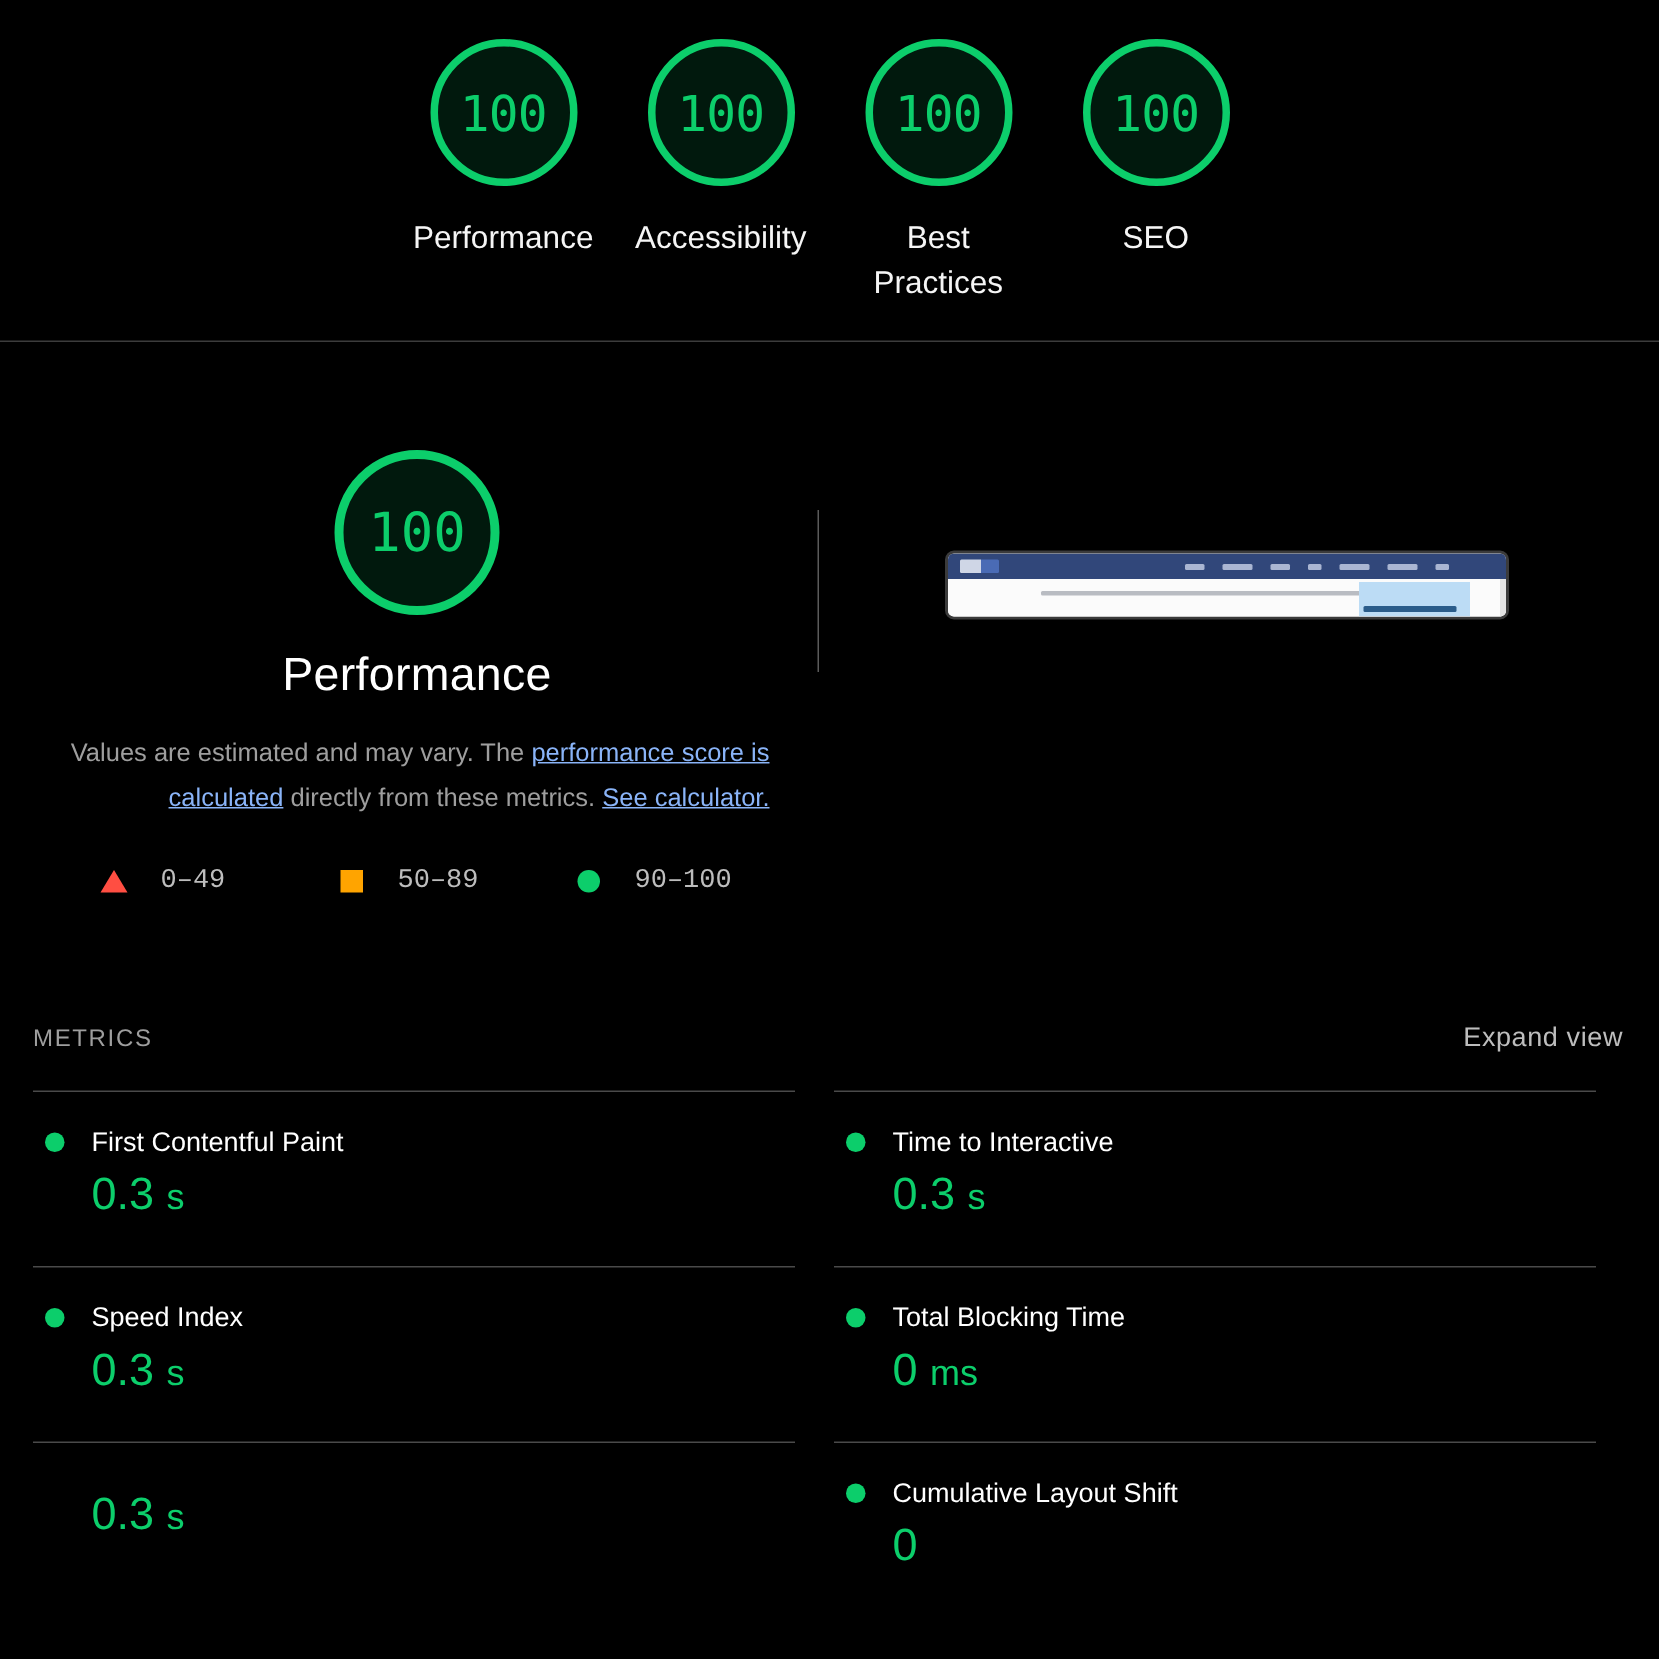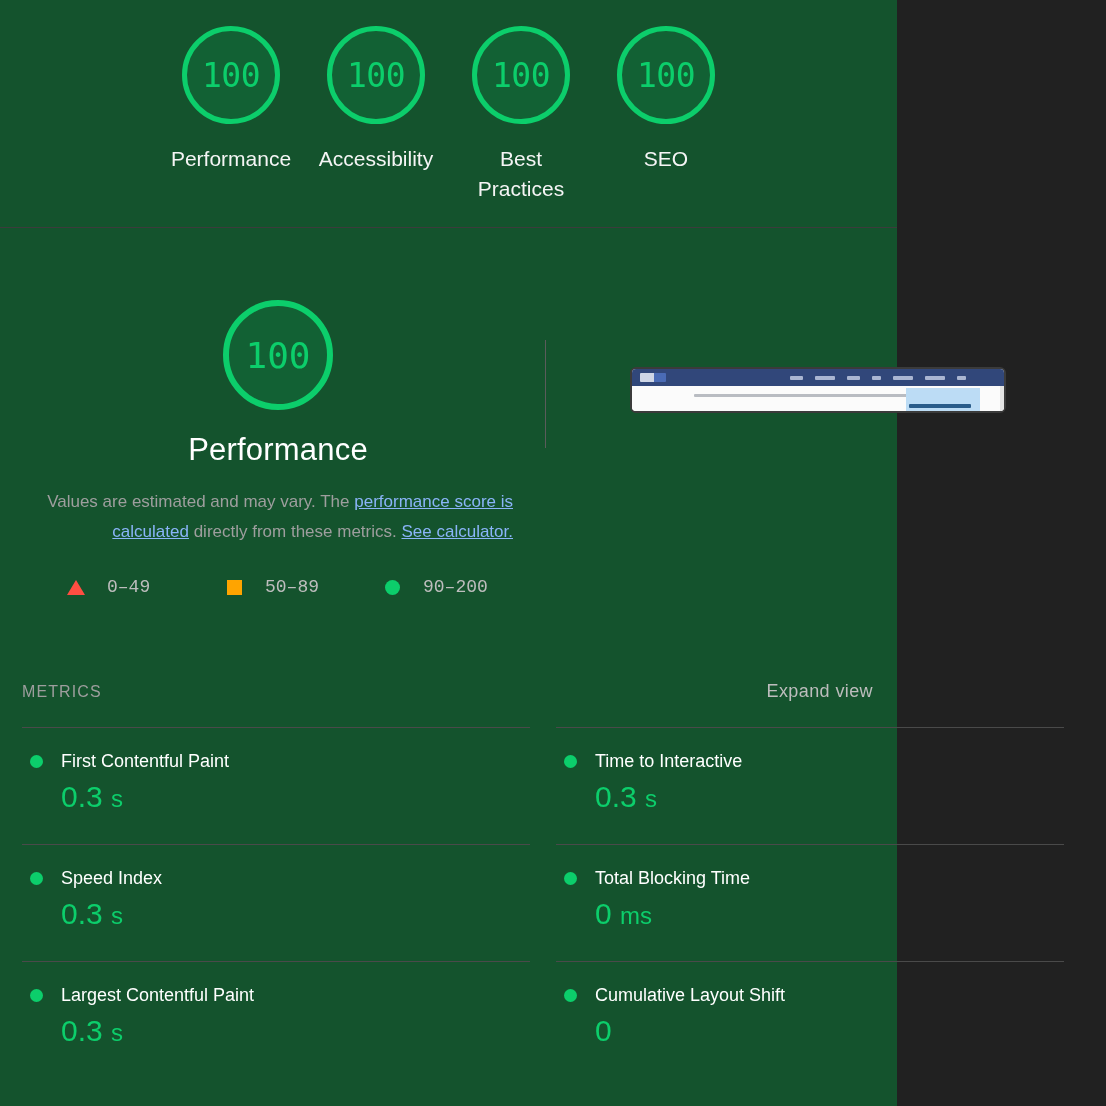--- a/index.html
+++ b/index.html
@@ -7,24 +7,24 @@
 
   html, body {
     width: 1106px;
     height: 1106px;
     background: #212121;
     font-family: "Liberation Sans", sans-serif;
     overflow: hidden;
   }
 
   .report {
-    width: 897px;
+    width: 1106px;
     height: 1106px;
     position: relative;
-    background: #14532d;
+    background: #000000;
   }
 
   
   .scores-banner {
     height: 228px;
     border-bottom: 1px solid #3c3c3c;
     display: flex;
     justify-content: center;
     align-items: flex-start;
     padding-top: 26px;
@@ -392,21 +392,21 @@
         <span class="legend-icon">
           <span class="sq"></span>
         </span>
         <span class="legend-text">50–89</span>
       </div>
 
       <div class="legend-item">
         <span class="legend-icon">
           <span class="circ"></span>
         </span>
-        <span class="legend-text">90–200</span>
+        <span class="legend-text">90–100</span>
       </div>
 
     </div>
 
     <div class="metrics-section">
 
       <div class="metrics-head">
         <div class="metrics-title">METRICS</div>
         <div class="expand-view">Expand view</div>
       </div>
@@ -439,24 +439,20 @@
 
         <div class="metric">
           <div class="metric-title-row">
             <span class="metric-dot"></span>
             <span class="metric-name">Total Blocking Time</span>
           </div>
           <div class="metric-value"><span>0</span> <span class="unit">ms</span></div>
         </div>
 
         <div class="metric">
-          <div class="metric-title-row">
-            <span class="metric-dot"></span>
-            <span class="metric-name">Largest Contentful Paint</span>
-          </div>
           <div class="metric-value"><span>0.3</span> <span class="unit">s</span></div>
         </div>
 
         <div class="metric">
           <div class="metric-title-row">
             <span class="metric-dot"></span>
             <span class="metric-name">Cumulative Layout Shift</span>
           </div>
           <div class="metric-value"><span>0</span> <span class="unit"></span></div>
         </div>

